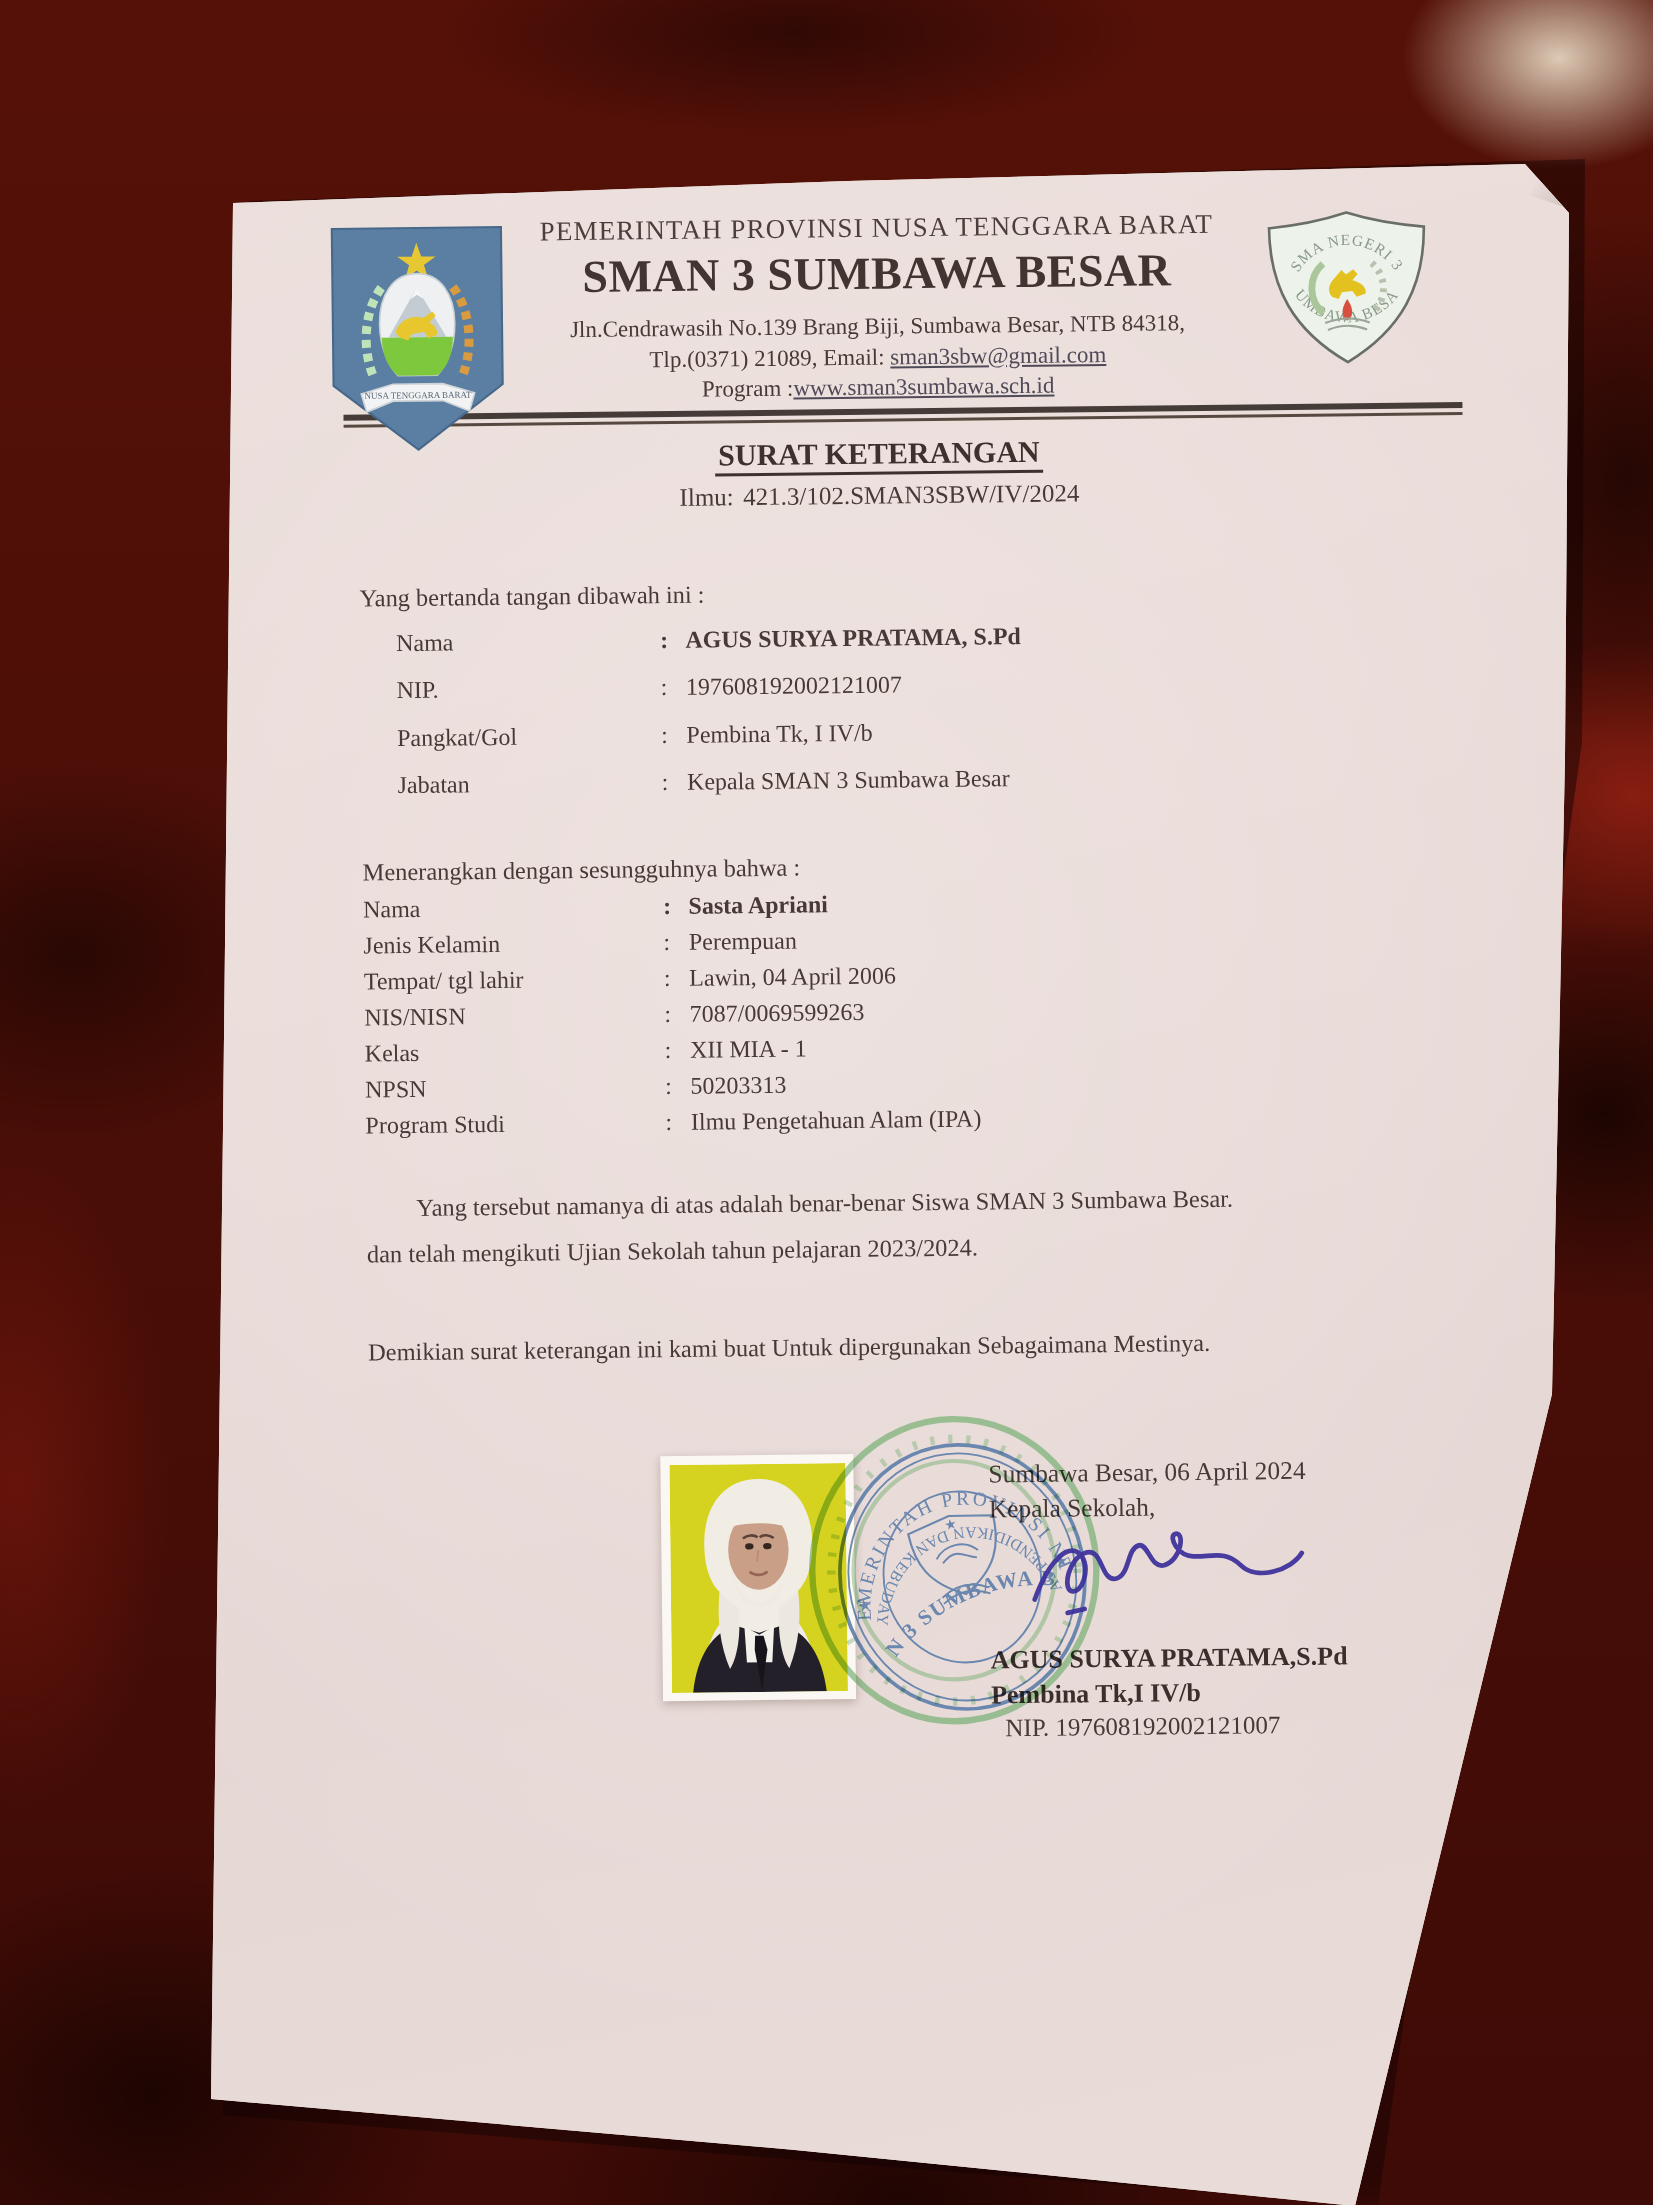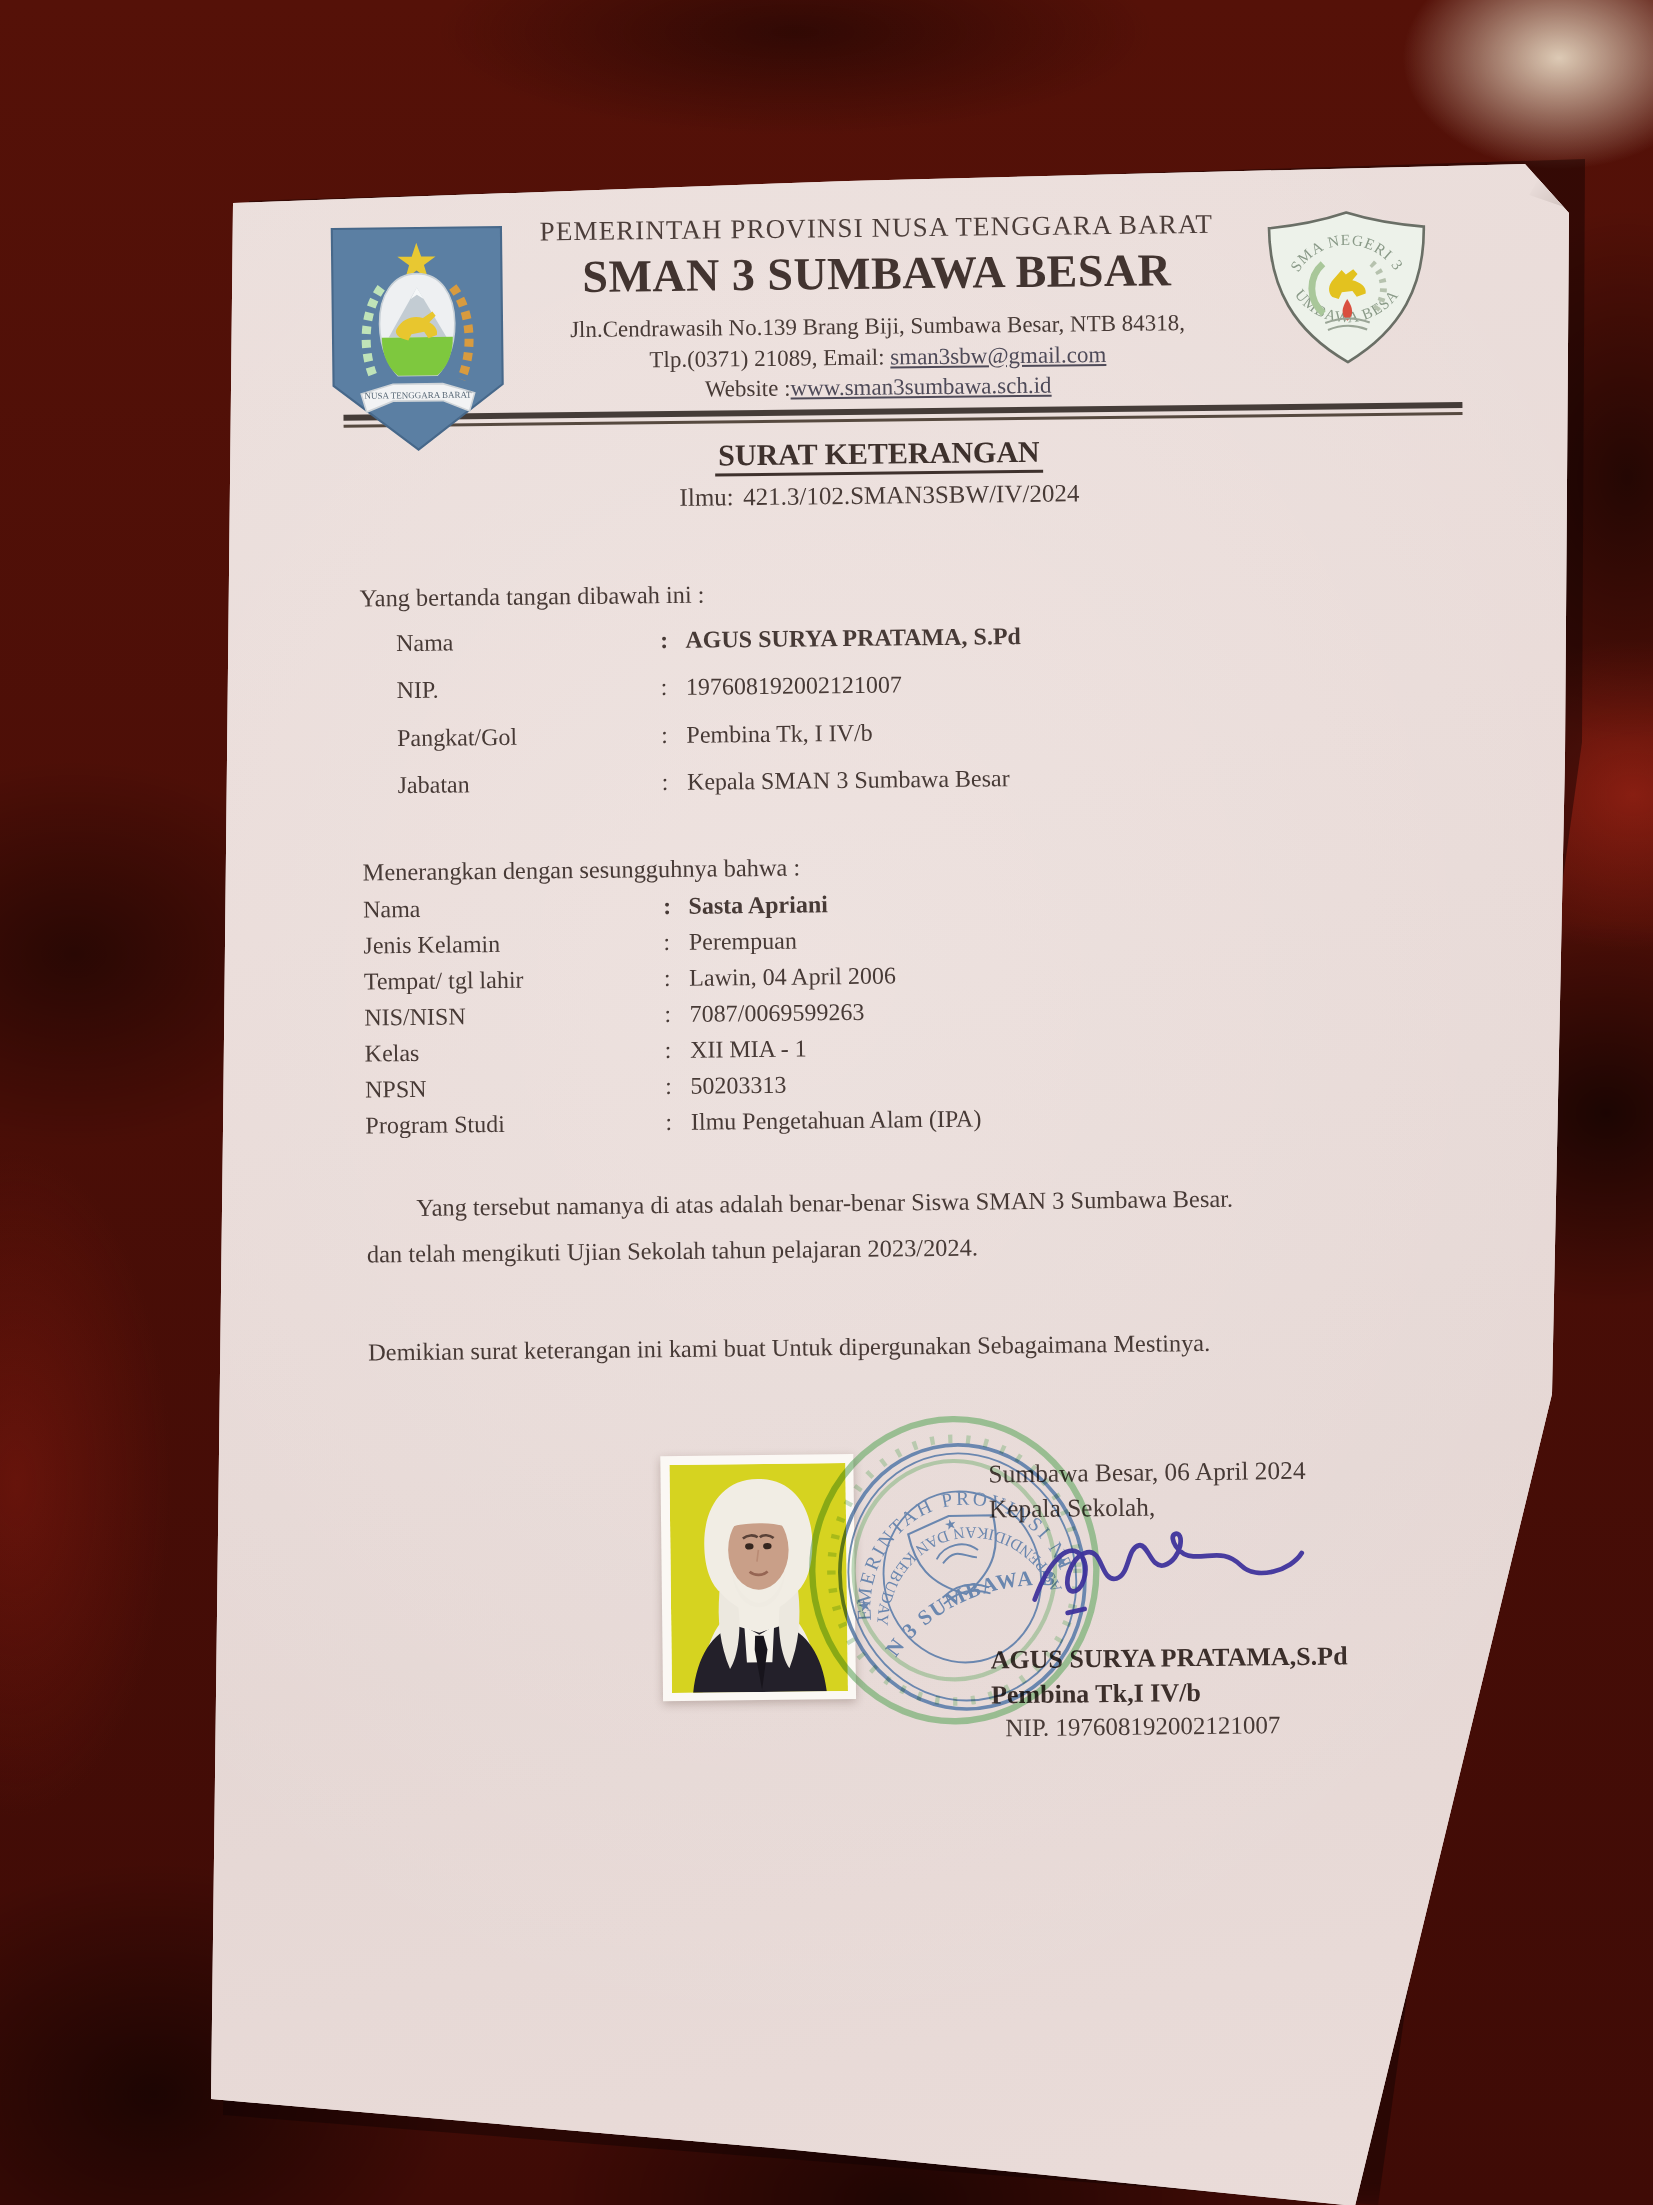--- a/index.html
+++ b/index.html
@@ -80,21 +80,21 @@
 
 <div id="paper-shadow"></div>
 
 <div id="paper">
   <div class="content">
 
     <div class="center-col gov">PEMERINTAH PROVINSI NUSA TENGGARA BARAT</div>
     <div class="center-col school">SMAN 3 SUMBAWA BESAR</div>
     <div class="center-col addr">Jln.Cendrawasih No.139 Brang Biji, Sumbawa Besar, NTB 84318,</div>
     <div class="center-col contact"><span>Tlp.(0371) 21089, Email: </span><span class="linklike">sman3sbw@gmail.com</span></div>
-    <div class="center-col web"><span>Website :</span><span class="linklike">www.sman3sumbawa.sch.id</span></div>
+    <div class="center-col web"><span>Program :</span><span class="linklike">www.sman3sumbawa.sch.id</span></div>
     <div id="rule">
         <div class="thin"></div>
       </div>
 
     <svg class="logo" style="left:337px;top:204px" width="178" height="228" viewBox="0 0 335 430">
       <polygon points="8,6 327,6 327,302 167,424 8,302" fill="#5b7fa3" stroke="#47688a" stroke-width="4"></polygon>
       <polygon points="167,34 176,60 203,60 181,76 189,103 167,86 145,103 153,76 131,60 158,60" fill="#e8c832"></polygon>
       <path d="M100,118 C68,160 60,232 86,292" stroke="#bfe3b8" stroke-width="17" fill="none" stroke-dasharray="15 11"></path>
       <path d="M235,118 C267,160 275,232 249,292" stroke="#d89b3f" stroke-width="17" fill="none" stroke-dasharray="15 11"></path>
       <path d="M167,92 C122,92 96,132 96,186 C96,238 118,272 130,284 L204,284 C216,272 238,238 238,186 C238,132 212,92 167,92 Z" fill="#eef0f2" stroke="#c8d0d6" stroke-width="3"></path>

